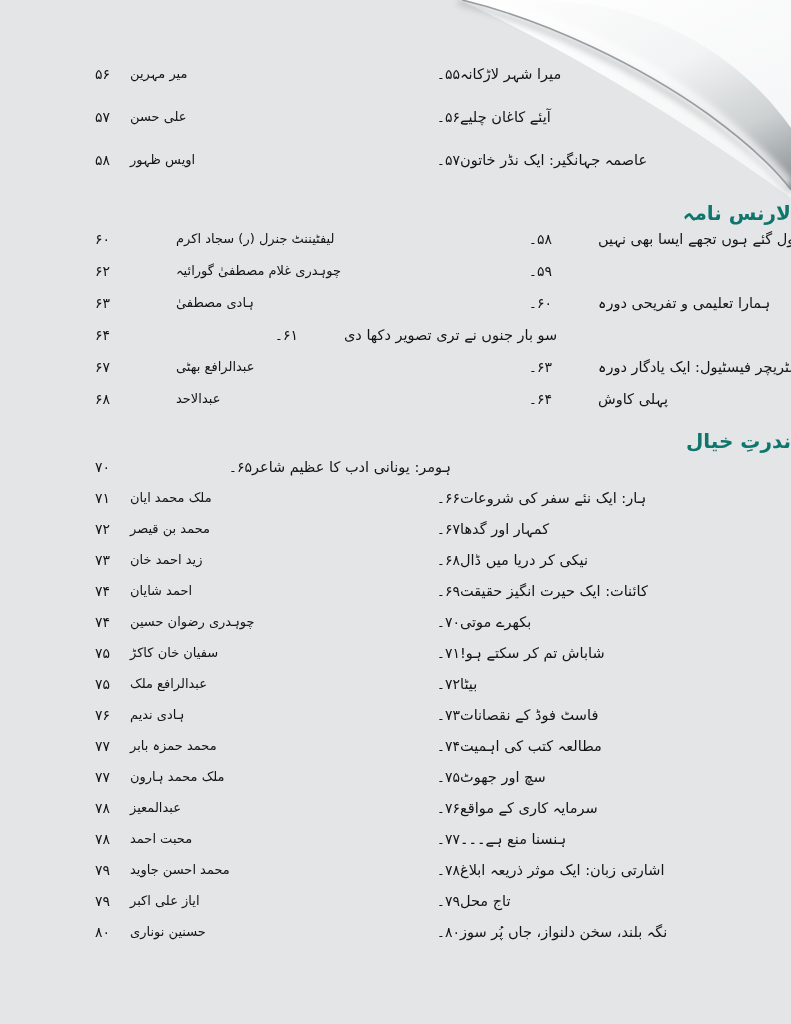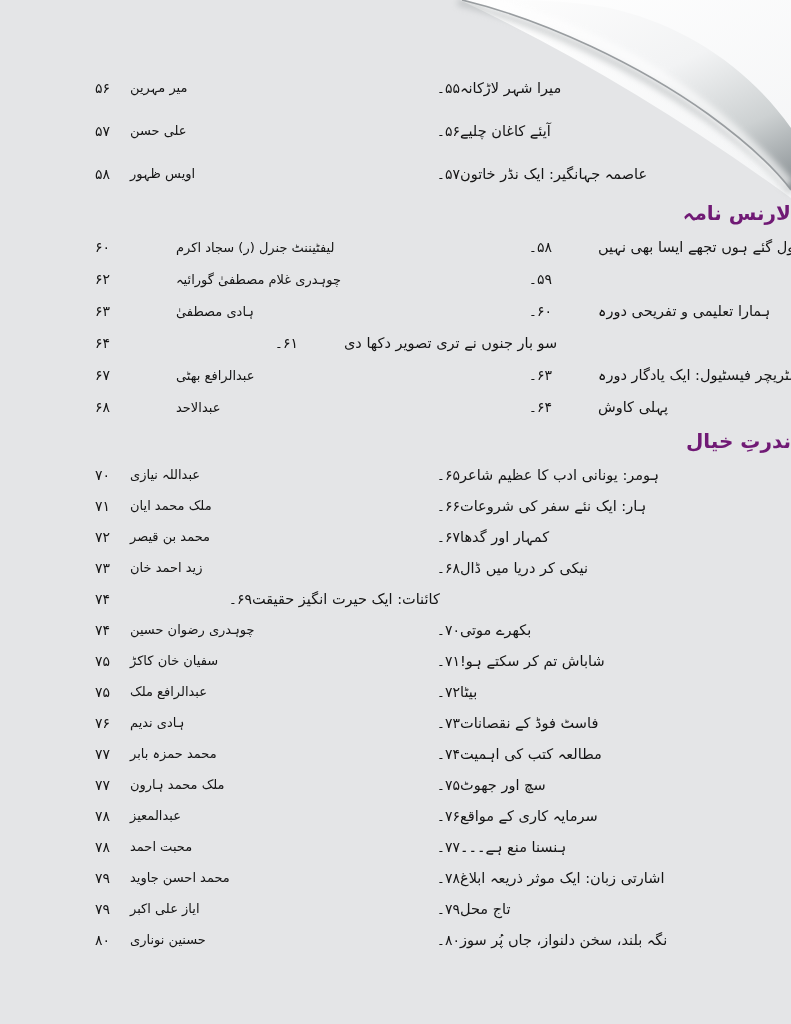--- a/index.html
+++ b/index.html
@@ -10,21 +10,21 @@
     color:#141414;
   }
   .page-curl-wrap{
     position:absolute;top:0;right:0;width:345px;height:205px;
     pointer-events:none;
   }
   .content{
     position:absolute;top:66px;left:0;width:791px;
   }
   .toc-row{
-    display:flex;align-items:center;
+    display:flex;align-items:flex-start;
     padding-left:75px;
   }
   .rh-1{height:43px;}
   .rh-2{height:32px;gap:46px;}
   .rh-3{height:31px;}
   .cell-page{
     width:55px;flex:0 0 55px;text-align:center;
     font-size:14px;letter-spacing:.5px;
   }
   .cell-author{
@@ -38,21 +38,21 @@
     text-align:right;direction:rtl;white-space:nowrap;
     font-size:14px;
   }
   .cell-title{
     direction:rtl;white-space:nowrap;
     font-size:14.5px;
   }
   .section-header{
     height:36px;display:flex;align-items:center;
     padding-left:537px;
-    font-size:20px;font-weight:bold;color:#701a75;
+    font-size:20px;font-weight:bold;color:#0f766e;
     white-space:nowrap;direction:rtl;
   }
 </style>
 </head>
 <body>
 
 <div class="page-curl-wrap">
   <svg width="345" height="205" viewBox="0 0 345 205">
     <defs>
       <linearGradient id="flapGrad" x1="0.15" y1="0" x2="0.95" y2="1">
@@ -138,21 +138,20 @@
   </div>
     <div class="toc-row rh-2">
     <div class="cell-page">۶۸</div>
     <div class="cell-author">عبدالاحد</div>
     <div class="cell-num">۶۴۔</div>
     <div class="cell-title">پہلی کاوش</div>
   </div>
     <div class="section-header">ندرتِ خیال</div>
     <div class="toc-row rh-3">
     <div class="cell-page">۷۰</div>
-    <div class="cell-author">عبداللہ نیازی</div>
     <div class="cell-num">۶۵۔</div>
     <div class="cell-title">ہومر: یونانی ادب کا عظیم شاعر</div>
   </div>
     <div class="toc-row rh-3">
     <div class="cell-page">۷۱</div>
     <div class="cell-author">ملک محمد ایان</div>
     <div class="cell-num">۶۶۔</div>
     <div class="cell-title">ہار: ایک نئے سفر کی شروعات</div>
   </div>
     <div class="toc-row rh-3">
@@ -162,20 +161,21 @@
     <div class="cell-title">کمہار اور گدھا</div>
   </div>
     <div class="toc-row rh-3">
     <div class="cell-page">۷۳</div>
     <div class="cell-author">زید احمد خان</div>
     <div class="cell-num">۶۸۔</div>
     <div class="cell-title">نیکی کر دریا میں ڈال</div>
   </div>
     <div class="toc-row rh-3">
     <div class="cell-page">۷۴</div>
+    <div class="cell-author">احمد شایان</div>
     <div class="cell-num">۶۹۔</div>
     <div class="cell-title">کائنات: ایک حیرت انگیز حقیقت</div>
   </div>
     <div class="toc-row rh-3">
     <div class="cell-page">۷۴</div>
     <div class="cell-author">چوہدری رضوان حسین</div>
     <div class="cell-num">۷۰۔</div>
     <div class="cell-title">بکھرے موتی</div>
   </div>
     <div class="toc-row rh-3">

